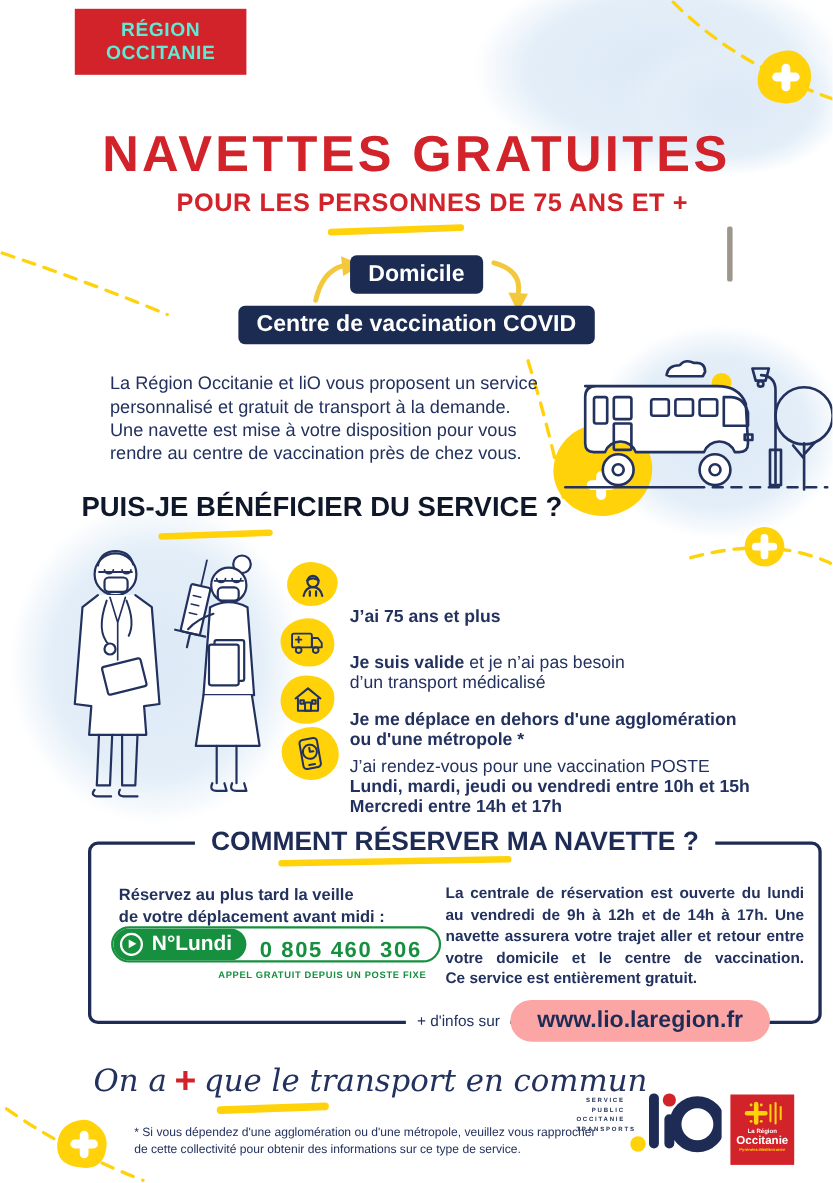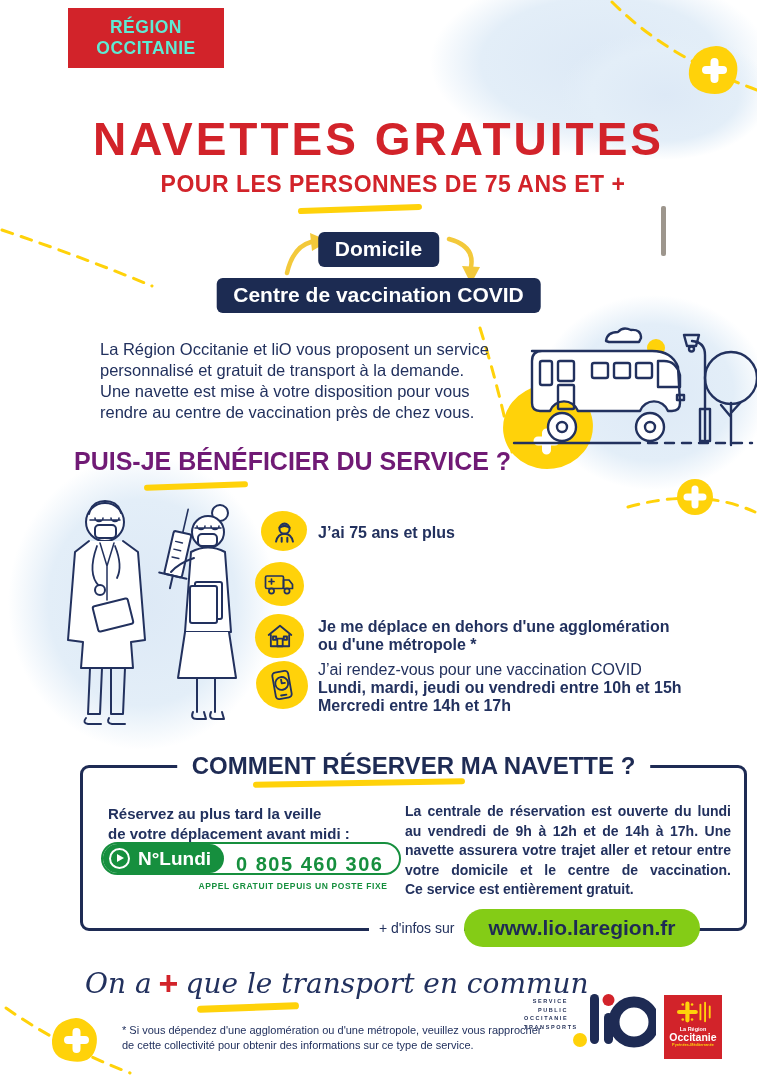--- a/index.html
+++ b/index.html
@@ -17,41 +17,41 @@
   .subtitle { position:absolute; left:0; top:171px; width:100%; text-align:center; color:#d2232a; font-weight:700; font-size:23px; letter-spacing:.5px; z-index:3;padding-left:29px; }
   .ystroke { position:absolute; background:#ffd20a; border-radius:4px; z-index:2; }
 
   
   .badge { position:absolute; left:50%; transform:translateX(-50%); background:#1c2b52; color:#fff; font-weight:700; font-size:21px; padding:5px 17px 6px; border-radius:6px; white-space:nowrap; z-index:3; }
 
   
   .intro { position:absolute; left:100px; top:339px; font-size:16.5px; line-height:21px; z-index:3; }
 
   
-  .section-heading { position:absolute; color:#701a75; font-weight:700; z-index:3; white-space:nowrap; }
+  .section-heading { position:absolute; color:#0f172a; font-weight:700; z-index:3; white-space:nowrap; }
   .blob { position:absolute; background:#ffd20a; display:flex; align-items:center; justify-content:center; z-index:3; }
-  .itxt { position:absolute; left:318px; font-size:16px; line-height:18px; z-index:3; }
+  .itxt { position:absolute; left:318px; font-size:16px; line-height:18px; z-index:3;margin-top:28px; }
   .b { font-weight:700; }
 
   
   .bbox { position:absolute; left:45px; top:765px; width:667px; height:166px; border:3px solid #1e2b54; border-radius:9px; z-index:3; background:transparent;margin-left:35px; }
   .bbox-heading { position:absolute; top:-16px; left:50%; transform:translateX(-50%); background:#fff; padding:0 15px; font-size:24px; font-weight:700; white-space:nowrap; color:#1e2b54; }
   .deadline { position:absolute; left:25px; top:36px; font-size:15px; font-weight:700; line-height:20px; }
   .nvert { position:absolute; left:18px; top:74px; display:flex; height:33px; border:2px solid #168f3e; border-radius:18px; overflow:hidden; background:#fff; align-items:stretch; }
   .nvert-left { background:#168f3e; color:#fff; display:flex; align-items:center; gap:8px; padding:0 13px 0 6px; border-radius:0 17px 17px 0; }
   .play { width:21px; height:21px; border:2px solid #fff; border-radius:50%; position:relative; flex:0 0 auto; }
   .play::after { content:""; position:absolute; left:6px; top:4px; border-left:7px solid #fff; border-top:4.5px solid transparent; border-bottom:4.5px solid transparent; }
   .nvert-label { font-weight:700; font-size:19px; }
   .nvert-num { display:flex; align-items:center; padding:12px 16px 0 12px; color:#168f3e; font-weight:700; font-size:20px; letter-spacing:1.5px; }
   .nvert-note { position:absolute; left:105px; top:113px; width:210px; text-align:center; color:#168f3e; font-weight:700; font-size:8.5px; letter-spacing:.6px; }
   .details { position:absolute; left:322px; top:34px; width:326px; font-size:14px; font-weight:700; line-height:19.5px; }
   .details .just { text-align:justify; text-align-last:justify; }
   .infos { position:absolute; left:286px; bottom:-19px; display:flex; align-items:center;text-align:right; }
   .infos-label { background:#fff; padding:6px 10px; font-size:14px; font-weight:400; white-space:nowrap; }
-  .site-pill { background:#84cc16; border-radius:20px; padding:7px 24px; font-size:21px; font-weight:700; color:#1e2b54; white-space:nowrap; }
+  .site-pill { background:#fca5a5; border-radius:20px; padding:7px 24px; font-size:21px; font-weight:700; color:#1e2b54; white-space:nowrap; }
 
   
   .slogan { position:absolute; left:85px; top:962px; font-family:"DejaVu Serif", serif; font-style:italic; font-size:28px; color:#22315e; z-index:3; white-space:nowrap; }
   .slogan .plus { font-family:"Liberation Sans", sans-serif; font-style:normal; font-weight:700; color:#d2232a; font-size:34px; margin:0 7px; position:relative; top:2px; }
   .footnote { position:absolute; left:122px; top:1023px; font-size:11px; line-height:14.5px; z-index:3; }
   .lio { position:absolute; left:524px; top:988px; width:132px; height:62px; z-index:3; }
   .lio-words { position:absolute; left:0; top:9px; width:44px; text-align:right; font-size:5.5px; font-weight:700; letter-spacing:1.6px; line-height:8.5px; color:#1e2b54; }
   .region-logo { position:absolute; left:664px; top:995px; width:58px; height:64px; background:#d2232a; color:#fff; display:flex; flex-direction:column; align-items:center; padding-top:4px; z-index:3; }
   .rl-line1 { font-size:5.5px; font-weight:700; line-height:6px; margin-top:1px; }
   .rl-line2 { font-size:10.5px; font-weight:700; line-height:11px; }
@@ -201,20 +201,24 @@
 
   <div class="blob" style="left:255px; top:562px; width:49px; height:44px; border-radius:52% 48% 46% 54%/48% 54% 46% 52%;">
     <svg width="31" height="24" viewBox="0 0 31 23" fill="none" stroke="#22315e" stroke-width="1.7" stroke-linecap="round" stroke-linejoin="round">
       <rect x="1.5" y="3.5" width="18" height="12.5" rx="1.5"></rect>
         <path d="M19.5 7.5 h5.5 l3.5 4.5 v4 h-9 z"></path>
         <path d="M7.5 6.5 v5 M5 9 h5"></path>
         <circle cx="7.5" cy="18.5" r="2.6"></circle>
         <circle cx="23" cy="18.5" r="2.6"></circle>
     </svg>
   </div>
+  <div class="itxt" style="top:566px;">
+    <div><span class="b">Je suis valide</span><span> et je n’ai pas besoin</span></div>
+    <div>d’un transport médicalisé</div>
+  </div>
 
   <div class="blob" style="left:255px; top:614px; width:49px; height:44px; border-radius:48% 52% 55% 45%/54% 46% 52% 48%;">
     <svg width="28" height="26" viewBox="0 0 26 24" fill="none" stroke="#22315e" stroke-width="1.7" stroke-linecap="round" stroke-linejoin="round">
       <path d="M2.5 11 L13 2.5 L23.5 11"></path>
         <path d="M4.5 11 v10.5 h17 V11"></path>
         <rect x="10.5" y="14.5" width="5" height="7"></rect>
         <rect x="6.5" y="12.5" width="3" height="3"></rect>
         <rect x="16.5" y="12.5" width="3" height="3"></rect>
     </svg>
   </div>
@@ -225,21 +229,21 @@
 
   <div class="blob" style="left:256px; top:661px; width:52px; height:48px; border-radius:54% 46% 48% 52%/46% 52% 48% 54%;">
     <svg width="26" height="30" viewBox="0 0 22 28" fill="none" stroke="#22315e" stroke-width="1.7" stroke-linecap="round" stroke-linejoin="round" style="transform:rotate(-10deg);">
       <rect x="3.5" y="1.5" width="15" height="25" rx="3"></rect>
         <circle cx="11" cy="12.5" r="6"></circle>
         <path d="M11 9 v3.5 h3"></path>
         <path d="M8.5 23.5 h5"></path>
     </svg>
   </div>
   <div class="itxt" style="top:661px;">
-    <div>J’ai rendez-vous pour une vaccination COVID</div>
+    <div>J’ai rendez-vous pour une vaccination POSTE</div>
     <div class="b">Lundi, mardi, jeudi ou vendredi entre 10h et 15h</div>
     <div class="b">Mercredi entre 14h et 17h</div>
   </div>
 
   <div class="bbox">
     <div class="bbox-heading">COMMENT RÉSERVER MA NAVETTE ?</div>
     <div class="deadline">
       <div>Réservez au plus tard la veille</div>
       <div>de votre déplacement avant midi :</div>
     </div>

